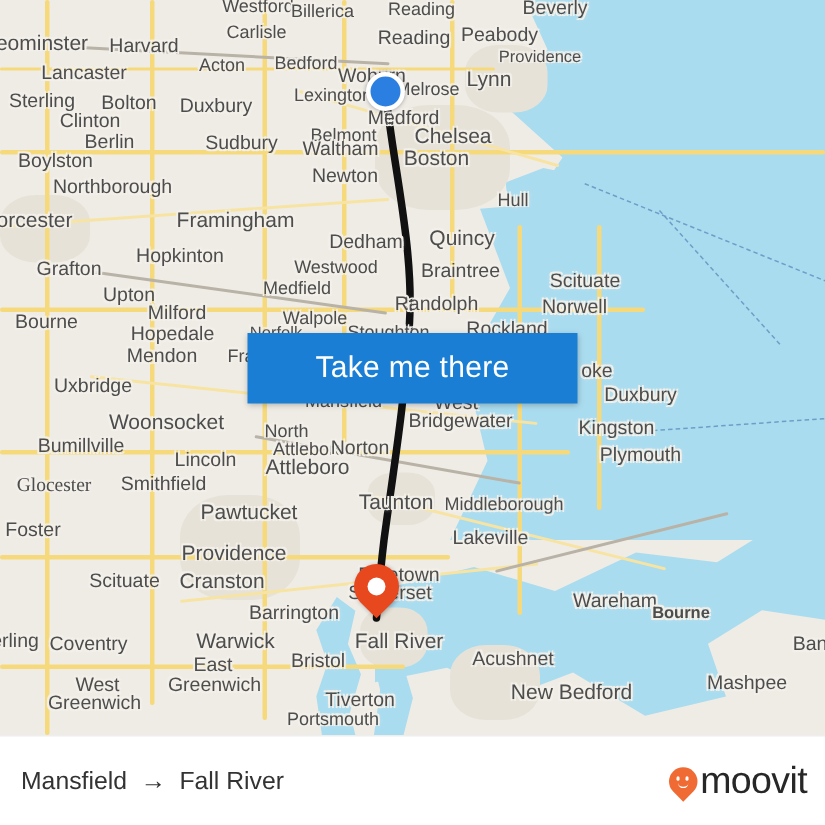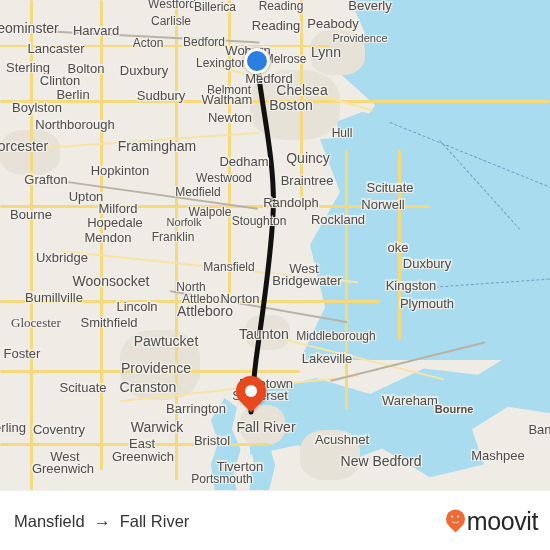--- a/index.html
+++ b/index.html
@@ -127,21 +127,21 @@
     display:flex;align-items:center;
     border-top:1px solid #eeeeee;
   }
   .footer .trip{
     margin-left:14px;font-size:16.5px;color:#333333;
     display:flex;align-items:center;gap:9px;
   }
   .footer .arrow{font-size:17px;color:#333;}
   .brand{
     position:absolute;right:12px;top:50%;transform:translateY(-50%);
-    display:flex;align-items:center;gap:2px;
+    display:flex;align-items:flex-end;gap:2px;
   }
   .brand .logo-pin{
     width:19px;height:24px;position:relative;
   }
   .brand .logo-pin .body{
     position:absolute;left:0;top:0;width:19px;height:19px;
     background:#ef6b33;border-radius:50% 50% 50% 0;
     transform:rotate(-45deg);
   }
   .brand .logo-pin .eye{
@@ -312,20 +312,21 @@
         <div class="lbl" style="left: 240px; top: 466px; font-size: 13px;">Tiverton</div>
         <div class="lbl" style="left: 222px; top: 479px; font-size: 12px;">Portsmouth</div>
       </div>
 
     <div class="origin-marker"></div>
     <div class="dest-marker">
       <div class="pin"></div>
       <div class="hole"></div>
     </div>
 
+    <div class="cta">Take me there</div>
 
   </div>
 
   <div class="footer">
     <div class="trip">
       <span>Mansfield</span>
       <span class="arrow">→</span>
       <span>Fall River</span>
     </div>
     <div class="brand">

